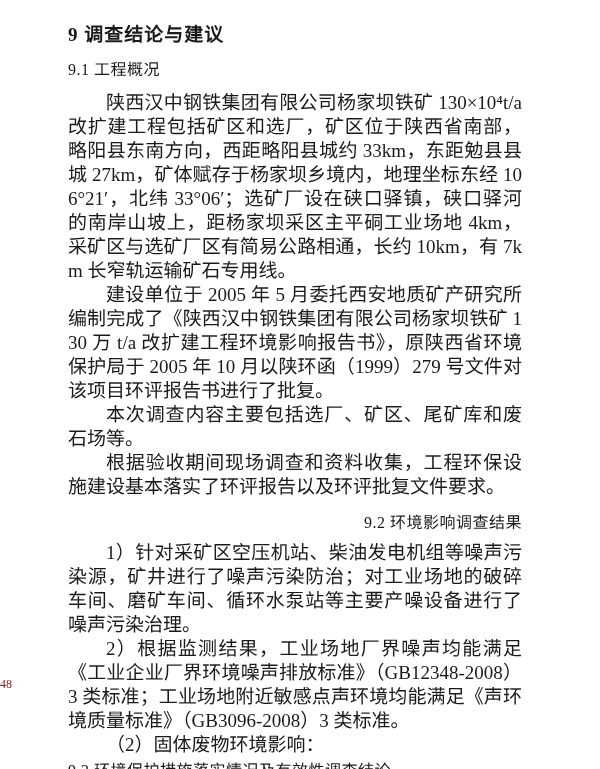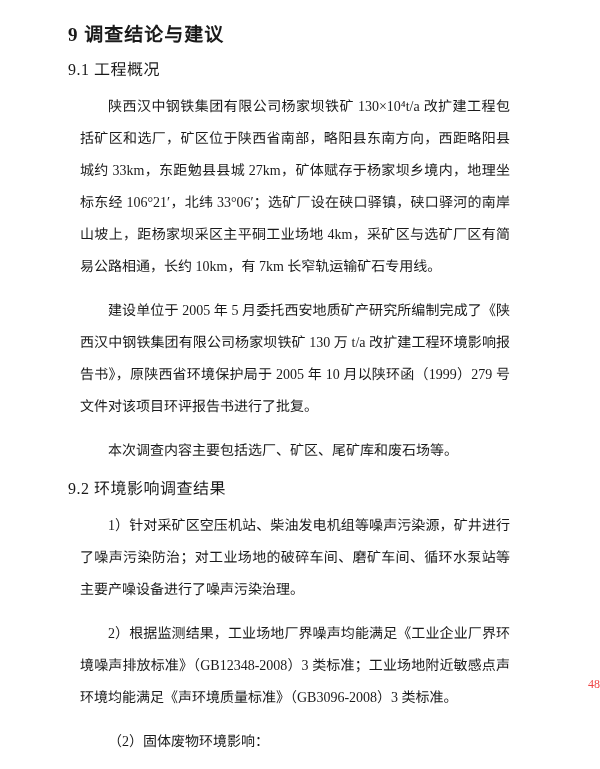--- a/index.html
+++ b/index.html
@@ -24,50 +24,51 @@
     margin: 0 0 14px 0;
     letter-spacing: 1px;
   }
   .section-title {
     font-size: 16px;
     line-height: 19px;
     font-weight: normal;
     margin: 0 0 12px 0;
     letter-spacing: 0.5px;
   }
-  .section-title.mt-92 { margin: 6px 0 9px 0; }
+  .section-title.mt-92 { margin: 14px 0 9px 0; text-align: right; }
   .section-title.mt-93 { margin: 4px 0 9px 0; }
   p.body-par {
-    font-size: 14px;
-    line-height: 32px;
-    margin: 12px;
+    font-size: 19px;
+    line-height: 24px;
+    margin: 0;
     text-align: justify;
     text-indent: 2em;
     word-break: break-all;
   }
   .page-number {
     position: absolute;
     left: 0; right: 0;
     bottom: 12px;
-    text-align: right;
+    text-align: left;
     font-size: 12px;
-    color: #ef4444;
+    color: #7f1d1d;
   }
 </style>
 </head>
 <body>
 
 <div class="page">
 
   <h1 class="chapter-title">9 调查结论与建议</h1>
 
   <h2 class="section-title">9.1 工程概况</h2>
   <p class="body-par">陕西汉中钢铁集团有限公司杨家坝铁矿 130×10⁴t/a 改扩建工程包括矿区和选厂，矿区位于陕西省南部，略阳县东南方向，西距略阳县城约 33km，东距勉县县城 27km，矿体赋存于杨家坝乡境内，地理坐标东经 106°21′，北纬 33°06′；选矿厂设在硖口驿镇，硖口驿河的南岸山坡上，距杨家坝采区主平硐工业场地 4km，采矿区与选矿厂区有简易公路相通，长约 10km，有 7km 长窄轨运输矿石专用线。</p>
   <p class="body-par">建设单位于 2005 年 5 月委托西安地质矿产研究所编制完成了《陕西汉中钢铁集团有限公司杨家坝铁矿 130 万 t/a 改扩建工程环境影响报告书》，原陕西省环境保护局于 2005 年 10 月以陕环函（1999）279 号文件对该项目环评报告书进行了批复。</p>
   <p class="body-par">本次调查内容主要包括选厂、矿区、尾矿库和废石场等。</p>
+  <p class="body-par">根据验收期间现场调查和资料收集，工程环保设施建设基本落实了环评报告以及环评批复文件要求。</p>
 
   <h2 class="section-title mt-92">9.2 环境影响调查结果</h2>
   <p class="body-par">1）针对采矿区空压机站、柴油发电机组等噪声污染源，矿井进行了噪声污染防治；对工业场地的破碎车间、磨矿车间、循环水泵站等主要产噪设备进行了噪声污染治理。</p>
   <p class="body-par">2）根据监测结果，工业场地厂界噪声均能满足《工业企业厂界环境噪声排放标准》（GB12348-2008）3 类标准；工业场地附近敏感点声环境均能满足《声环境质量标准》（GB3096-2008）3 类标准。</p>
   <p class="body-par">（2）固体废物环境影响：</p>
 
   <h2 class="section-title mt-93">9.3 环境保护措施落实情况及有效性调查结论</h2>
 
   <div class="page-number">48</div>
 </div>

